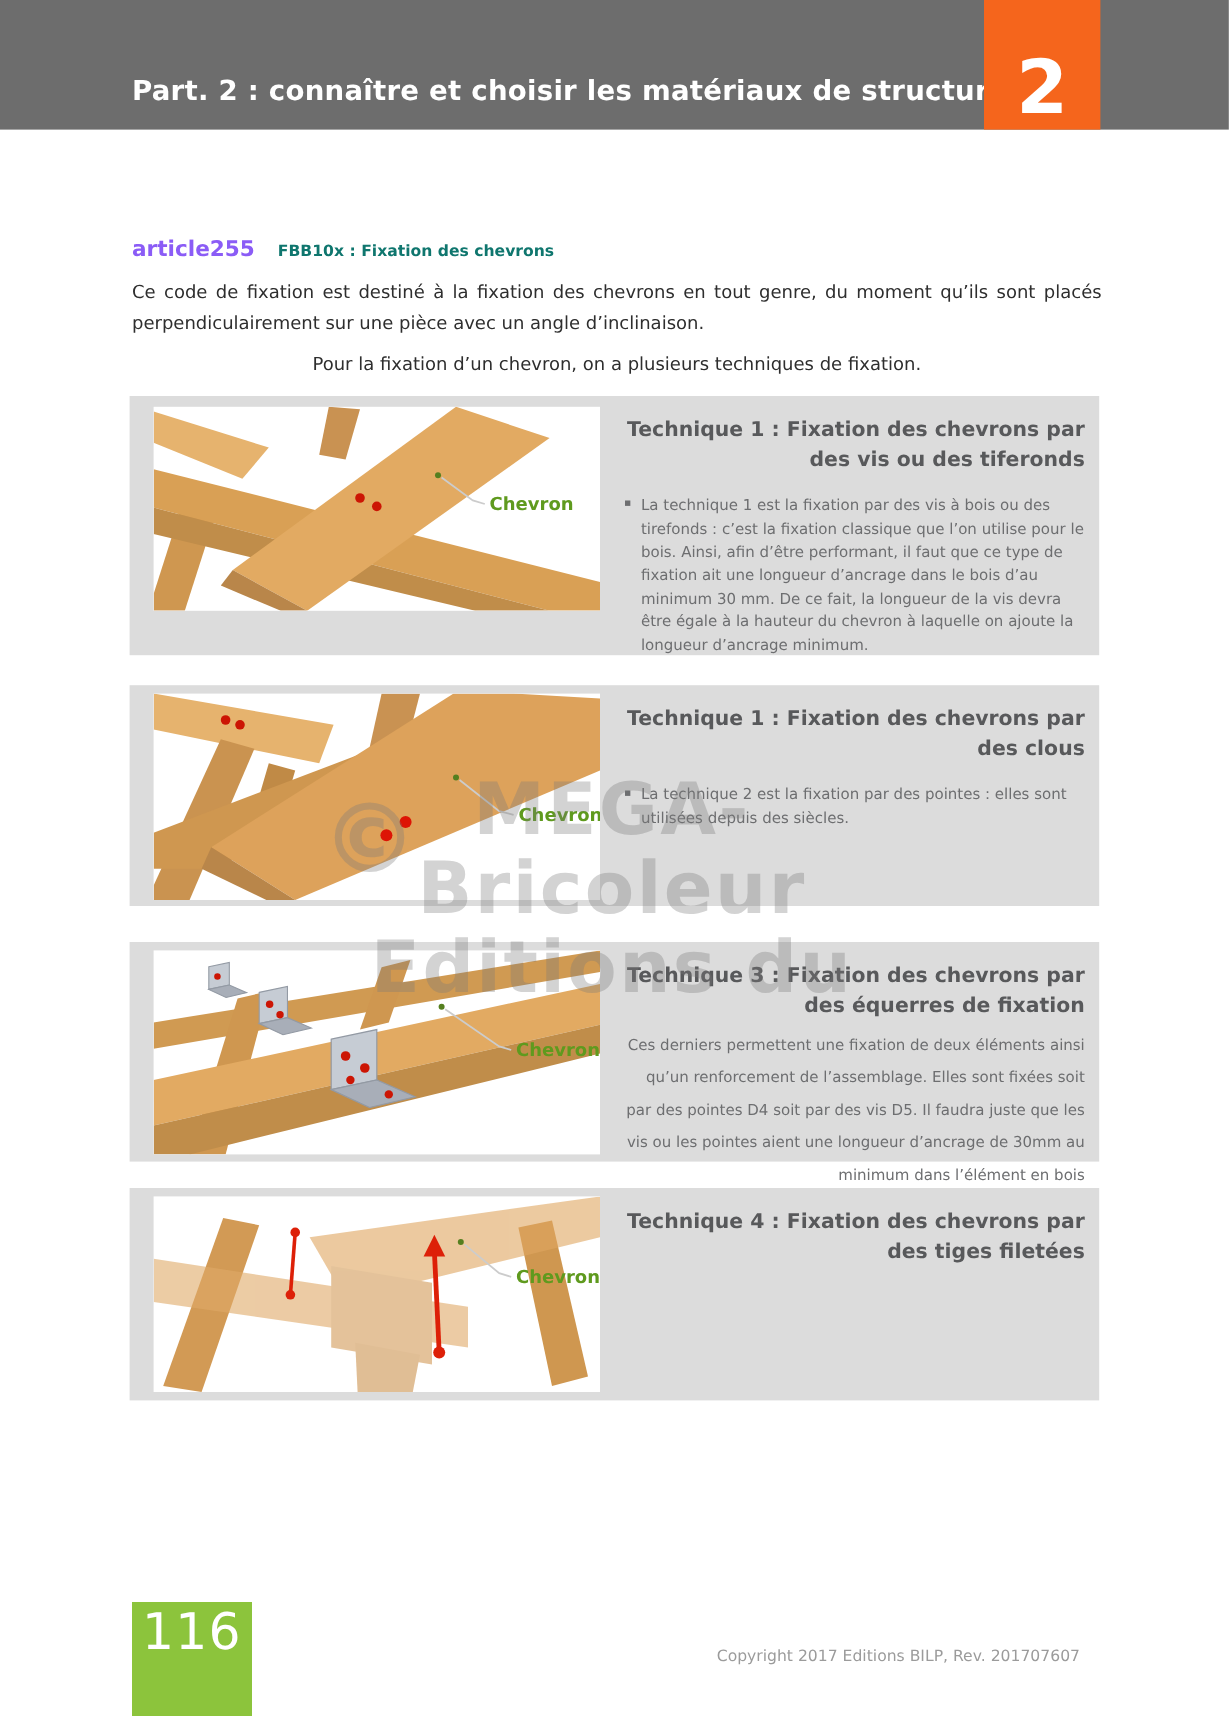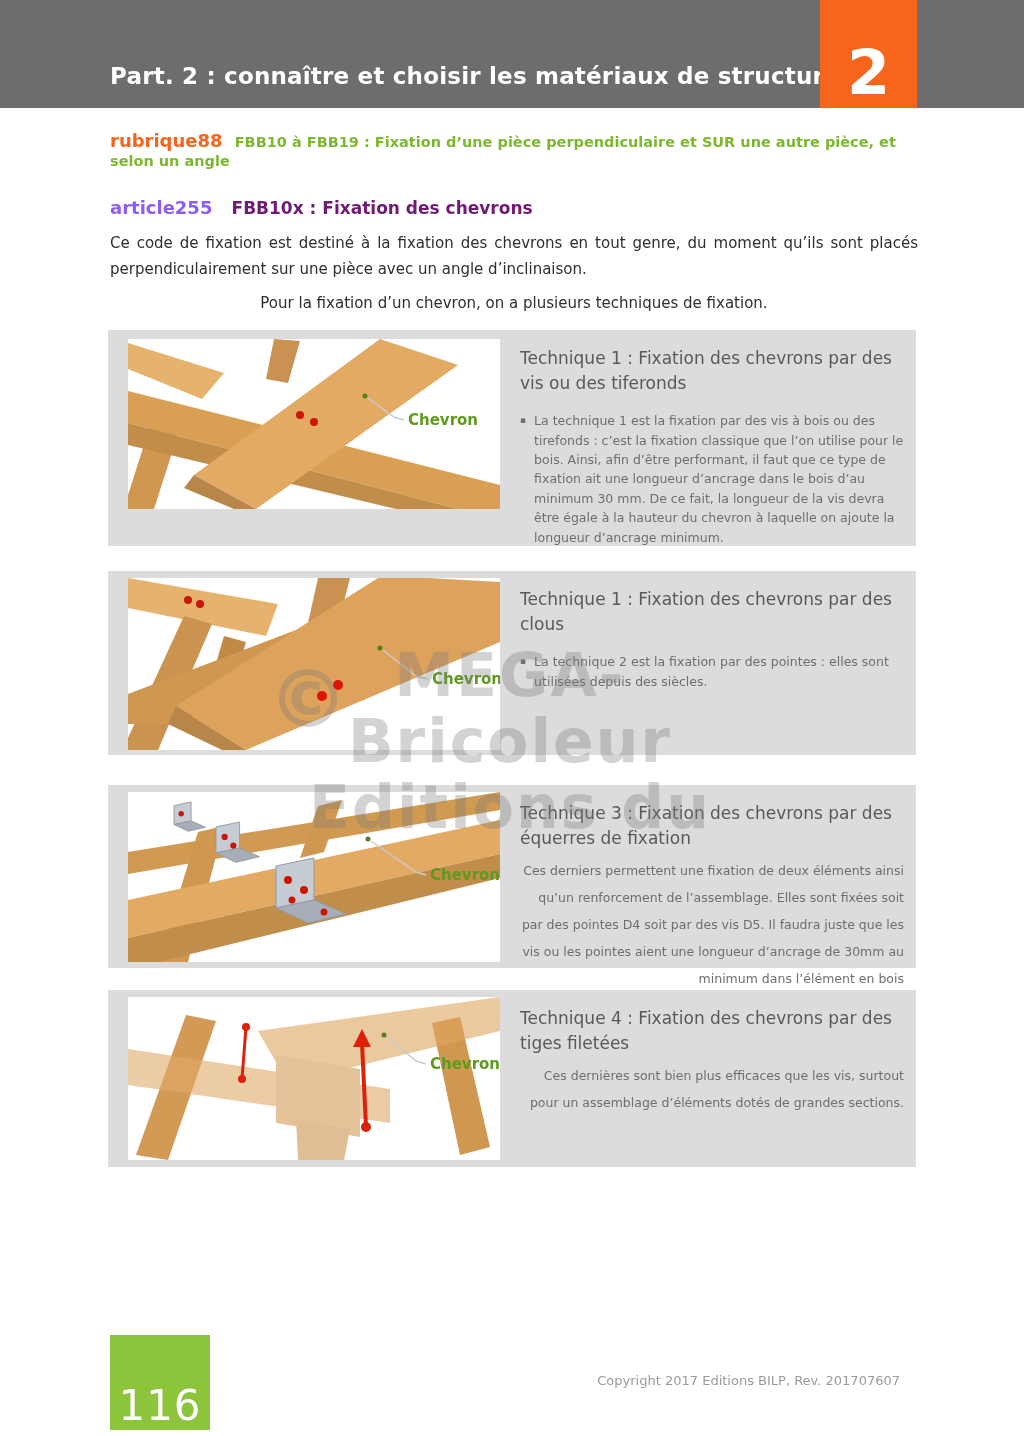--- a/index.html
+++ b/index.html
@@ -17,72 +17,68 @@
   .part-badge { position:absolute; left:820px; top:0; width:97px; height:108px; background:#f5651c;
     display:flex; align-items:flex-end; justify-content:center; }
   .part-badge span { font-size:62px; font-weight:bold; color:#ffffff; line-height:1.0; margin-bottom:4px; }
 
   
   .rubrique { position:absolute; left:110px; top:130px; width:830px; }
   .rubrique-id { color:#f5651c; font-size:18px; font-weight:bold; }
   .rubrique-label { color:#7cb82f; font-size:14.5px; font-weight:bold; margin-left:7px; }
   .article { position:absolute; left:110px; top:197px; width:830px; }
   .article-id { color:#8b5cf6; font-size:18px; font-weight:bold; }
-  .article-label { color:#701a75; font-size:17px; font-weight:bold; margin-left:14px; }
+  .article-label { color:#0f766e; font-size:13px; font-weight:bold; margin-left:14px; }
 
   
   .intro-p1 { position:absolute; left:110px; top:231px; width:808px; font-size:15px; color:#2e2e2e; line-height:1.7; text-align:justify; }
   .intro-p2 { position:absolute; left:110px; top:294px; width:808px; font-size:15px; color:#2e2e2e;text-align:center; }
 
   
   .tech-box { position:absolute; left:108px; width:808px; background:#dcdcdc; }
   .tech-box.b1 { top:330px; height:216px; }
   .tech-box.b2 { top:571px; height:184px; }
   .tech-box.b3 { top:785px; height:183px; }
   .tech-box.b4 { top:990px; height:177px; }
   .tech-image { position:absolute; left:20px; top:9px; width:372px; background:#ffffff; overflow:hidden; }
   .tech-image svg { display:block; }
   .tech-text { position:absolute; left:412px; top:16px; width:384px; }
-  .tech-title { font-size:17px; font-weight:normal; color:#58595b; line-height:1.45; margin-bottom:16px; }
+  .tech-title { font-size:17px; font-weight:bold; color:#58595b; line-height:1.45; margin-bottom:16px;text-align:right; }
   .tech-bullet-row { display:flex; gap:8px; font-size:12.5px; color:#6d6e70; line-height:1.55; }
   .bullet-glyph { font-size:9px; line-height:19px; color:#6d6e70; flex:0 0 auto; }
   .tech-body-plain { font-size:12.5px; color:#6d6e70; line-height:2.15; margin-top:4px;text-align:right; }
 
   
   .watermark { position:absolute; left:250px; top:642px; width:520px; text-align:center;
     font-weight:bold; color:rgba(120,120,120,0.33); pointer-events:none; }
   .watermark .wm-line { font-size:60px; line-height:66px; letter-spacing:2px; }
   .wm-symbol { position:absolute; left:268px; top:660px; font-size:80px; font-weight:bold;
     color:rgba(120,120,120,0.33); pointer-events:none; line-height:1; }
 
   
   .page-number { position:absolute; left:110px; top:1335px; width:100px; height:95px; background:#8cc43c;
-    display:flex; align-items:flex-end; justify-content:center; }
+    display:flex; align-items:flex-start; justify-content:center; }
   .page-number span { color:#ffffff; font-size:42px; font-weight:400; letter-spacing:1px; }
   .copyright { position:absolute; top:1373px; right:124px; font-size:13px; color:#9b9b9b; }
 
   .svg-label { font-family:"DejaVu Sans","Liberation Sans",sans-serif; font-size:15px; font-weight:bold; fill:#5f9a1e; }
   .pointer-line { fill:none; stroke:#cccccc; stroke-width:1.5; }
 </style>
 </head>
 <body>
 
 <div class="page">
 
   <div class="header">
     <div class="header-title">Part. 2 : connaître et choisir les matériaux de structure</div>
     <div class="part-badge">
       <span>2</span>
     </div>
   </div>
 
-  <div class="rubrique">
-    <span class="rubrique-id">rubrique88</span>
-    <span class="rubrique-label">FBB10 à FBB19 : Fixation d’une pièce perpendiculaire et SUR une autre pièce, et selon un angle</span>
-  </div>
 
   <div class="article">
     <span class="article-id">article255</span>
     <span class="article-label">FBB10x : Fixation des chevrons</span>
   </div>
 
   <p class="intro-p1">Ce code de fixation est destiné à la fixation des chevrons en tout genre, du moment qu’ils sont placés perpendiculairement sur une pièce avec un angle d’inclinaison.</p>
   <p class="intro-p2">Pour la fixation d’un chevron, on a plusieurs techniques de fixation.</p>
 
   <div class="tech-box b1">
@@ -194,21 +190,20 @@
         <line x1="234" y1="46" x2="238" y2="130" stroke="#dd2008" stroke-width="4"></line>
         <polygon points="234,32 243,50 225,50" fill="#dd2008"></polygon>
         <circle cx="238" cy="130" r="5" fill="#dd2008"></circle>
         <circle cx="256" cy="38" r="2.5" fill="#557f1f"></circle>
         <polyline class="pointer-line" points="259,40 288,64 298,67"></polyline>
         <text class="svg-label" x="302" y="72">Chevron</text>
       </svg>
     </div>
     <div class="tech-text">
       <div class="tech-title" style="margin-bottom:8px;">Technique 4 : Fixation des chevrons par des tiges filetées</div>
-      <div class="tech-body-plain">Ces dernières sont bien plus efficaces que les vis, surtout pour un assemblage d’éléments dotés de grandes sections.</div>
     </div>
   </div>
 
   <div class="wm-symbol">©</div>
   <div class="watermark">
     <div class="wm-line">MEGA-Bricoleur</div>
     <div class="wm-line">Editions du</div>
   </div>
 
   <div class="page-number">

